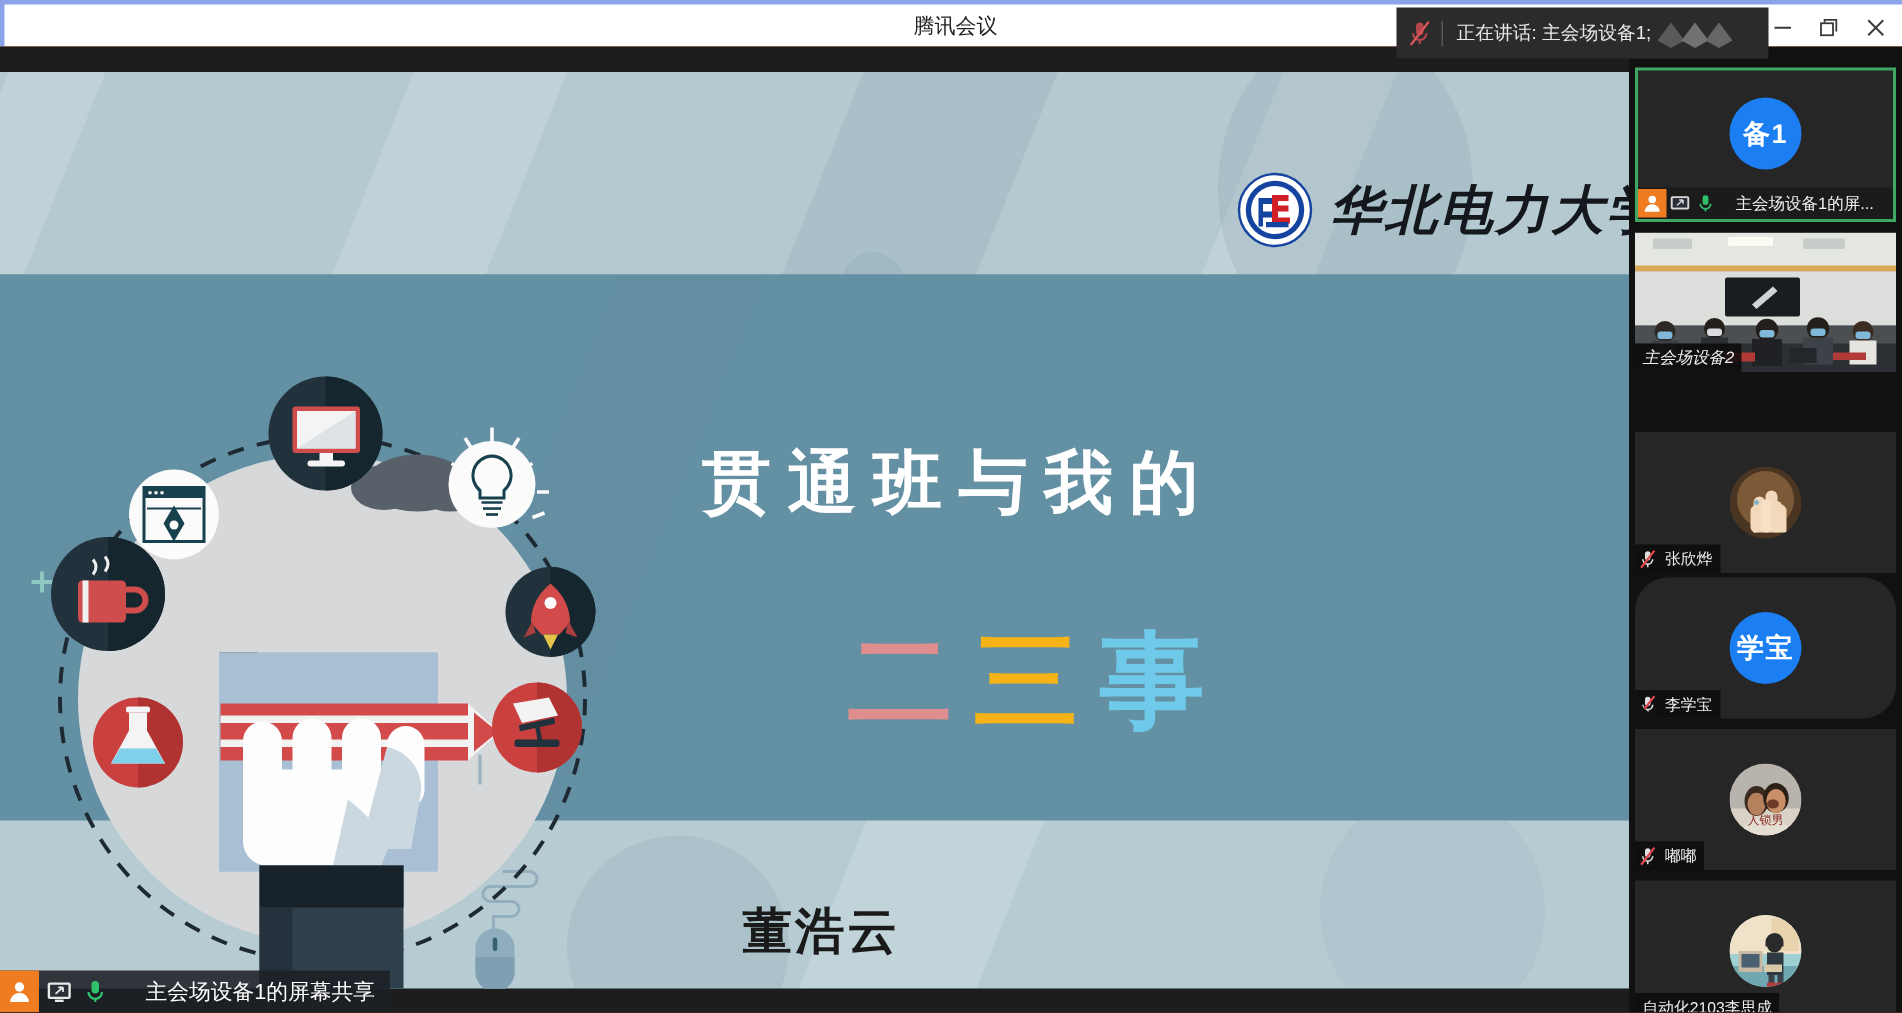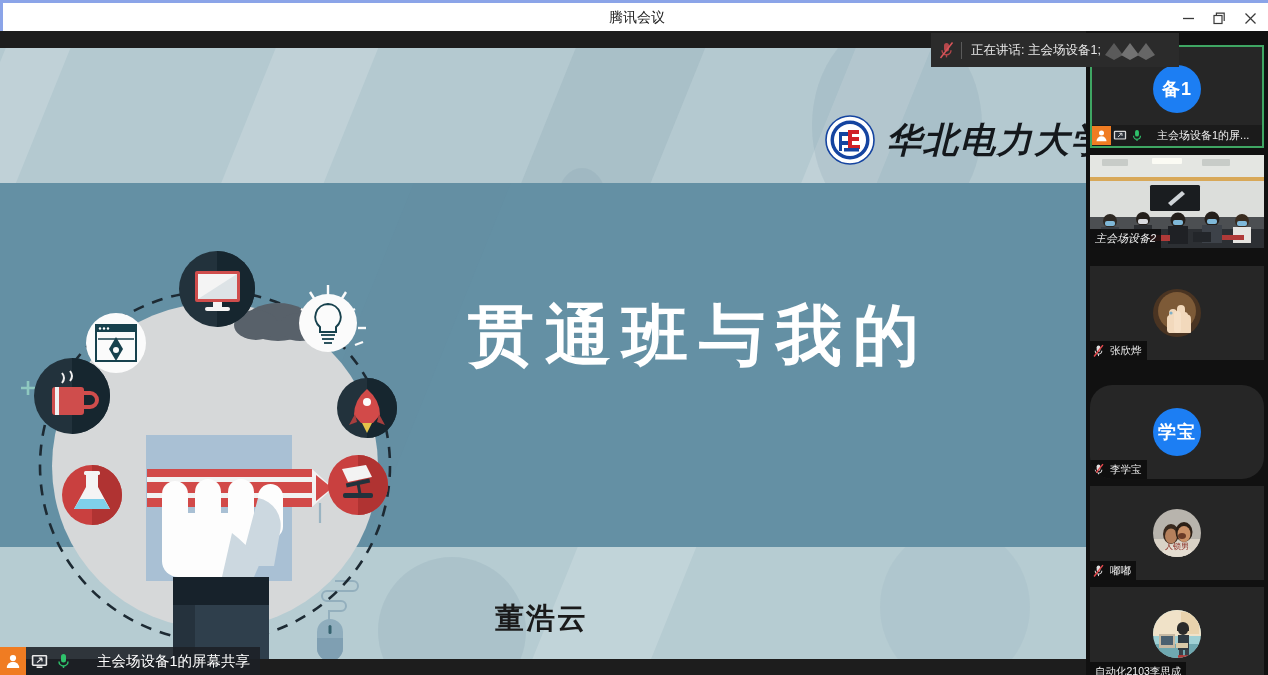--- a/index.html
+++ b/index.html
@@ -46,21 +46,20 @@
   .win-btn svg { display: block; }
 
   
   .speaking-pill {
     position: absolute; left: 931px; top: 5px;
     width: 248px; height: 34px;
     background: #2b2b2b;
     display: flex; align-items: center;
     z-index: 20;
     overflow: hidden;
-    margin-top: 28px;
   }
   .speaking-mic {
     width: 30px; height: 34px;
     display: flex; align-items: center; justify-content: center;
     flex: none;
   }
   .speaking-divider {
     width: 1px; height: 17px; background: #5a5a5a; flex: none;
   }
   .speaking-text {
@@ -136,42 +135,42 @@
     font-style: italic;
     color: #14181c;
     letter-spacing: 2px;
     white-space: nowrap;
   }
 
   
   .slide-title1 {
     position: absolute; left: 468px; top: 243px;
     font-family: Liberation Sans, sans-serif;
-    font-size: 66px; font-weight: 700;
+    font-size: 46px; font-weight: 700;
     color: #ffffff;
     letter-spacing: 11px;
     white-space: nowrap;
     z-index: 6;
   }
   .slide-title2 {
     position: absolute; left: 565px; top: 360px;
     font-family: "Liberation Serif", "DejaVu Serif", serif;
     font-size: 70px; font-weight: 700;
     letter-spacing: 14px;
     white-space: nowrap;
     z-index: 6;
   }
   .t2-a { color: #e08d8d; }
   .t2-b { color: #f5b317; }
   .t2-c { color: #6fc9e8; }
 
   .presenter {
     position: absolute; left: 495px; top: 551px;
     font-family: Liberation Mono, monospace;
-    font-size: 29px; font-weight: 700;
+    font-size: 33px; font-weight: 700;
     color: #1a1a1a; letter-spacing: 2px;
     z-index: 7;
   }
   .slide-date {
     position: absolute; left: 494px; top: 609px;
     font-family: "Liberation Sans", sans-serif;
     font-size: 22px; font-weight: 500;
     color: #1f1f1f; letter-spacing: 1px;
     z-index: 7;
   }
@@ -485,20 +484,23 @@
           <circle cx="26" cy="26" r="19.5" fill="#1544a0"></circle>
           <circle cx="26" cy="26" r="16" fill="#ffffff"></circle>
           <path d="M15 18 h12 v4 h-9 v5 h8 v4 h-8 v6 h-3 z" fill="#1544a0"></path>
           <path d="M24 16 h11 v4 h-7 v3 h7 v4 h-7 v4 h8 v4 h-12 z" fill="#d01f26"></path>
           <path d="M20 34 h15 v3.5 h-15 z" fill="#1544a0"></path>
         </svg>
         <div class="logo-text">华北电力大学</div>
       </div>
 
       <div class="slide-title1">贯通班与我的</div>
+      <div class="slide-title2">
+        <span class="t2-a">二</span><span class="t2-b">三</span><span class="t2-c">事</span>
+      </div>
 
       <div class="presenter">董浩云</div>
       <div class="slide-date">2022.7.13</div>
     </div>
 
     <div class="share-status">
       <div class="share-status-inner">
         <div class="badge-host">
           <svg width="16" height="16" viewBox="0 0 16 16">
             <circle cx="8" cy="5" r="3.1" fill="#ffffff"></circle>
@@ -597,21 +599,21 @@
           <rect x="103" y="77" width="18" height="10" fill="#23262a"></rect>
           <rect x="132" y="80" width="22" height="5" fill="#b03a38"></rect>
           <rect x="60" y="80" width="20" height="6" fill="#b03a38"></rect>
         </svg>
       </div>
       <div class="tile-footer">
         <div class="tile-label big" style="margin-left:5px;font-style:italic;">主会场设备2</div>
       </div>
     </div>
 
-    <div class="tile" style="top:235px; height:94px;">
+    <div class="tile" style="top:257px; height:94px;">
       <div class="avatar-photo">
         <svg width="48" height="48" viewBox="0 0 48 48">
           <rect width="48" height="48" fill="#4a3422"></rect>
           <circle cx="24" cy="22" r="19" fill="#7d5a37"></circle>
           <path d="M16 44 v-20 a4 4 0 0 1 8 0 v-4 a4 4 0 0 1 8 0 v6 a4 4 0 0 1 6 4 v14 z" fill="#f2d9bc"></path>
           <rect x="14" y="26" width="7" height="18" rx="3.5" fill="#f2d9bc"></rect>
           <rect x="21" y="22" width="7" height="22" rx="3.5" fill="#f6e0c6"></rect>
           <rect x="28" y="23" width="7" height="21" rx="3.5" fill="#f2d9bc"></rect>
           <circle cx="18" cy="24" r="1.6" fill="#7fb0c8"></circle>
         </svg>

